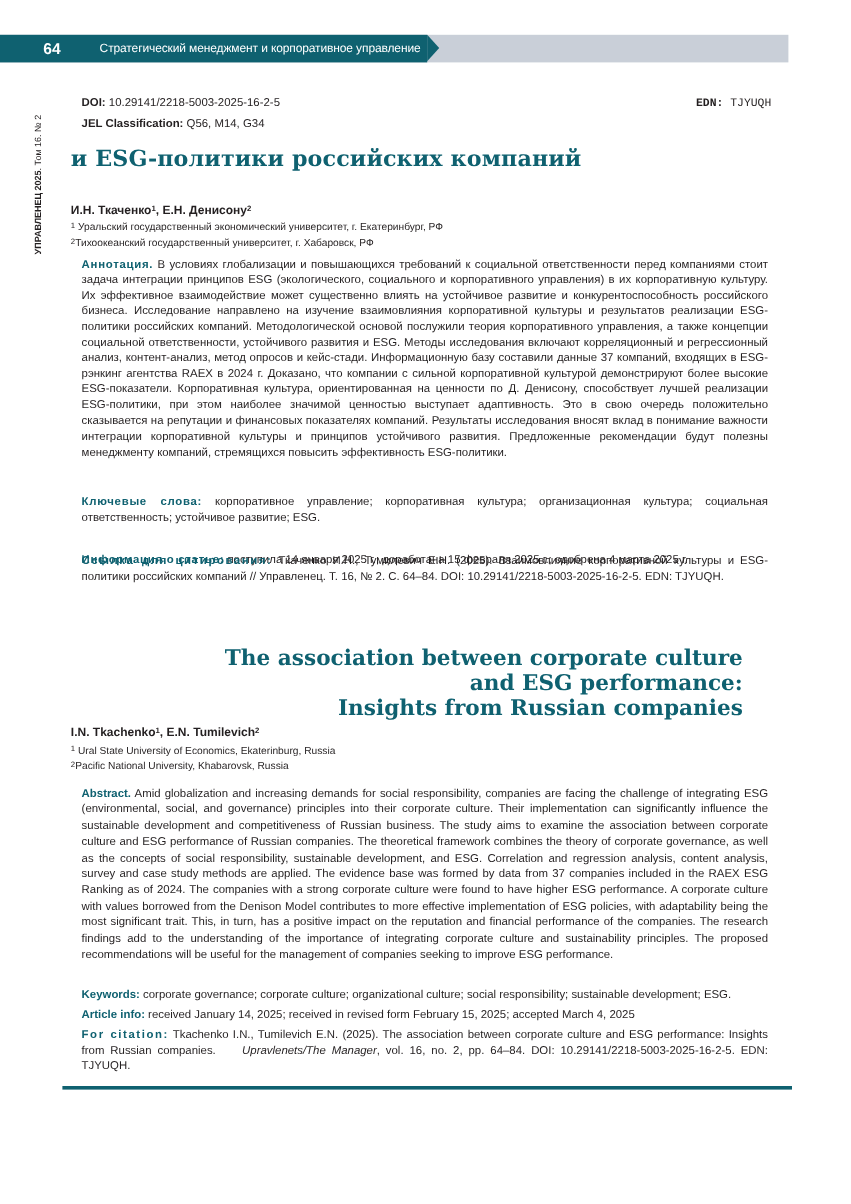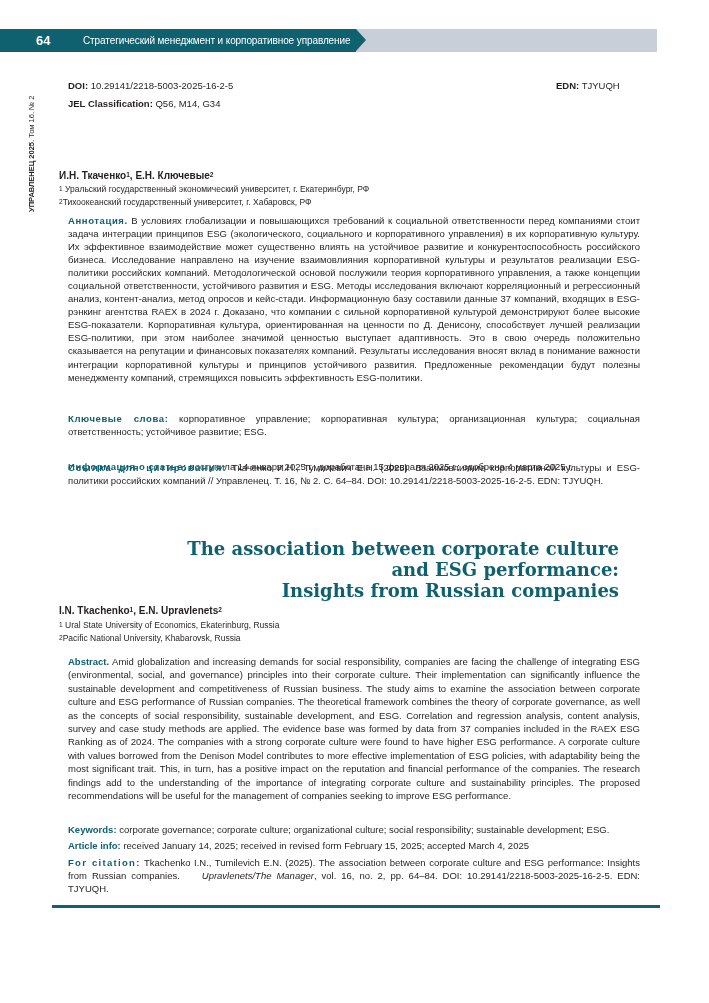--- a/index.html
+++ b/index.html
@@ -54,30 +54,31 @@
 </div>
 
 <div class="meta" style="left:68px; top:80px;">
   <b>DOI:</b>
   <span>10.29141/2218-5003-2025-16-2-5</span>
 </div>
 <div class="meta" style="left:68px; top:98px;">
   <b>JEL Classification:</b>
   <span>Q56, M14, G34</span>
 </div>
-<div class="meta" style="left:556px; top:80px;">
+<div class="meta" style="left:580px; top:80px;font-family:Liberation Mono, monospace;">
   <b>EDN:</b>
   <span>TJYUQH</span>
 </div>
 
 <div class="title-ru">
+  <div>и ESG-политики российских компаний</div>
 </div>
 
 <div class="authors" style="top:169px;">
-  <span>И.Н. Ткаченко</span><sup>1</sup><span>, </span><span>Е.Н. Ключевые</span><sup>2</sup>
+  <span>И.Н. Ткаченко</span><sup>1</sup><span>, </span><span>Е.Н. Денисону</span><sup>2</sup>
 </div>
 <div class="aff" style="top:183px;">
   <sup>1</sup><span> Уральский государственный экономический университет, г. Екатеринбург, РФ</span>
 </div>
 <div class="aff" style="top:196px;">
   <sup>2</sup><span>Тихоокеанский государственный университет, г. Хабаровск, РФ</span>
 </div>
 
 <div class="block" style="top:214px;">
   <span class="lbl lbl-ru">Аннотация.</span><span> В условиях глобализации и повышающихся требований к социальной ответственности перед компаниями стоит задача интеграции принципов ESG (экологического, социального и корпоративного управления) в их корпоративную культуру. Их эффективное взаимодействие может существенно влиять на устойчивое развитие и конкурентоспособность российского бизнеса. Исследование направлено на изучение взаимовлияния корпоративной культуры и результатов реализации ESG-политики российских компаний. Методологической основой послужили теория корпоративного управления, а также концепции социальной ответственности, устойчивого развития и ESG. Методы исследования включают корреляционный и регрессионный анализ, контент-анализ, метод опросов и кейс-стади. Информационную базу составили данные 37 компаний, входящих в ESG-рэнкинг агентства RAEX в 2024 г. Доказано, что компании с сильной корпоративной культурой демонстрируют более высокие ESG-показатели. Корпоративная культура, ориентированная на ценности по Д. Денисону, способствует лучшей реализации ESG-политики, при этом наиболее значимой ценностью выступает адаптивность. Это в свою очередь положительно сказывается на репутации и финансовых показателях компаний. Результаты исследования вносят вклад в понимание важности интеграции корпоративной культуры и принципов устойчивого развития. Предложенные рекомендации будут полезны менеджменту компаний, стремящихся повысить эффективность ESG-политики.</span>
@@ -92,21 +93,21 @@
   <span class="lbl lbl-wide">Ссылка для цитирования:</span><span> Ткаченко И.Н., Тумилевич Е.Н. (2025). Взаимовлияние корпоративной культуры и ESG-политики российских компаний  // Управленец. Т. 16, № 2. С. 64–84. DOI: 10.29141/2218-5003-2025-16-2-5. EDN: TJYUQH.</span>
 </div>
 
 <div class="title-en">
   <div>The association between corporate culture</div>
   <div>and ESG performance:</div>
   <div>Insights from Russian companies</div>
 </div>
 
 <div class="authors" style="top:604px;">
-  <span>I.N. Tkachenko</span><sup>1</sup><span>, </span><span>E.N. Upravlenets</span><sup>2</sup>
+  <span>I.N. Tkachenko</span><sup>1</sup><span>, </span><span>E.N. Tumilevich</span><sup>2</sup>
 </div>
 <div class="aff" style="top:619px;">
   <sup>1</sup><span> Ural State University of Economics, Ekaterinburg, Russia</span>
 </div>
 <div class="aff" style="top:632px;">
   <sup>2</sup><span>Pacific National University, Khabarovsk, Russia</span>
 </div>
 
 <div class="block" style="top:655px; line-height:13.4px;">
   <span class="lbl">Abstract.</span><span> Amid globalization and increasing demands for social responsibility, companies are facing the challenge of integrating ESG (environmental, social, and governance) principles into their corporate culture. Their implementation can significantly influence the sustainable development and competitiveness of Russian business. The study aims to examine the association between corporate culture and ESG performance of Russian companies. The theoretical framework combines the theory of corporate governance, as well as the concepts of social responsibility, sustainable development, and ESG. Correlation and regression analysis, content analysis, survey and case study methods are applied. The evidence base was formed by data from 37 companies included in the RAEX ESG Ranking as of 2024. The companies with a strong corporate culture were found to have higher ESG performance. A corporate culture with values borrowed from the Denison Model contributes to more effective implementation of ESG policies, with adaptability being the most significant trait. This, in turn, has a positive impact on the reputation and financial performance of the companies. The research findings add to the understanding of the importance of integrating corporate culture and sustainability principles. The proposed recommendations will be useful for the management of companies seeking to improve ESG performance.</span>

